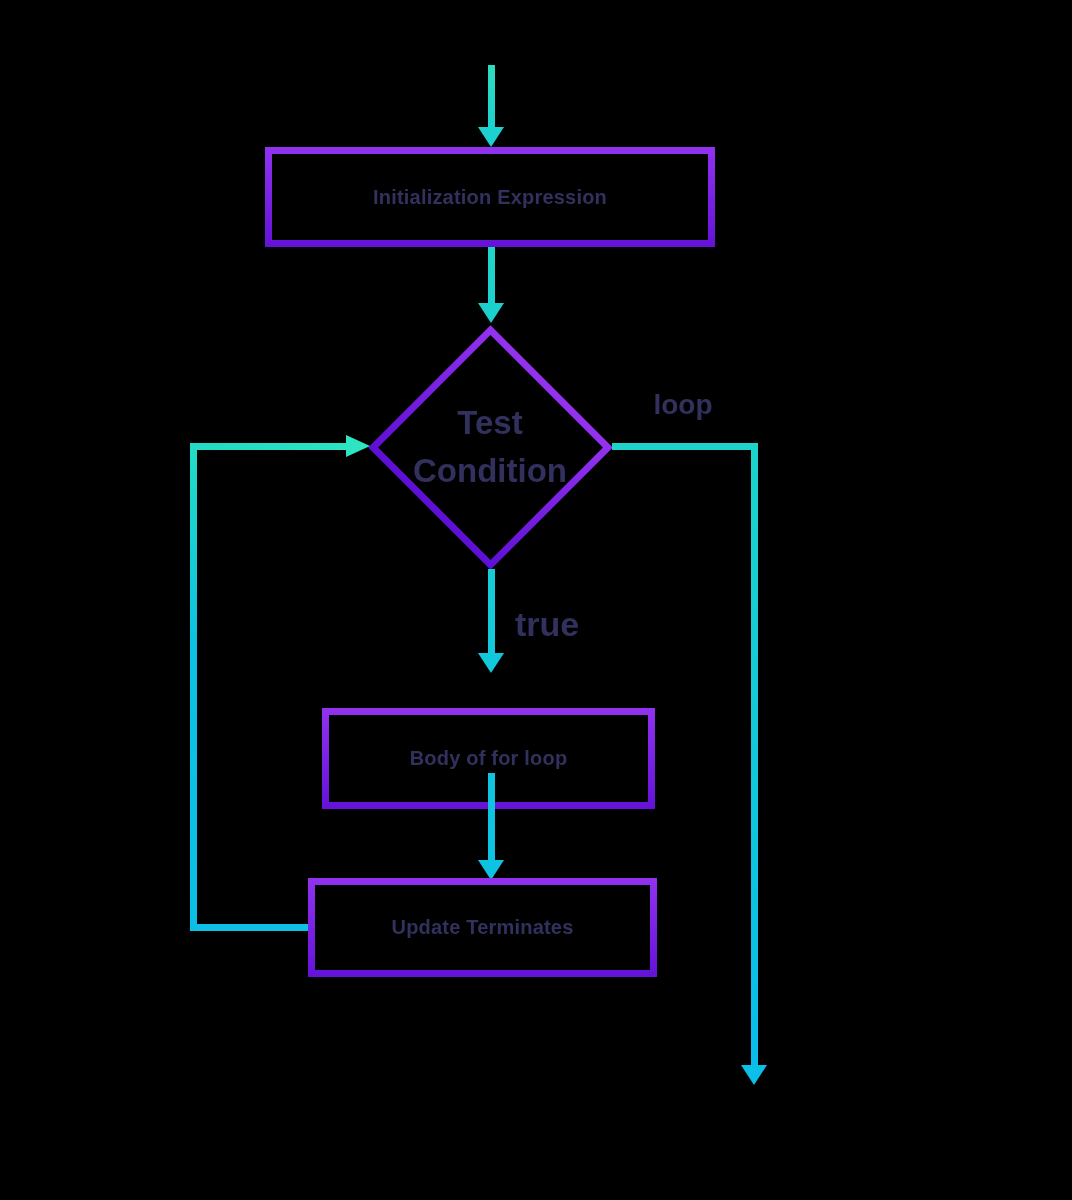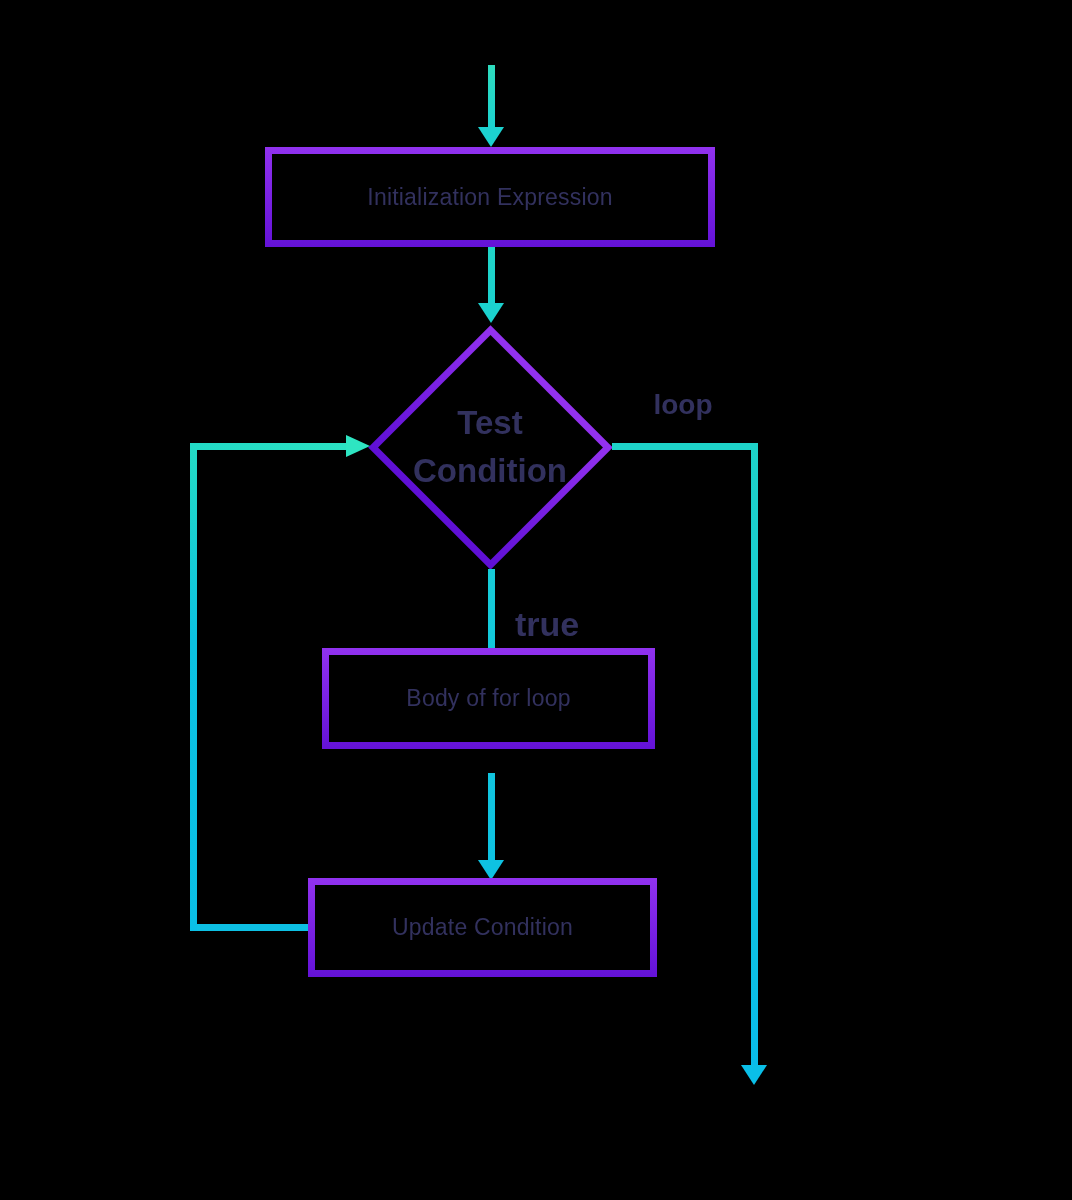--- a/index.html
+++ b/index.html
@@ -8,21 +8,21 @@
   }
   html,body{margin:0;padding:0;background:var(--bg);}
   .stage{
     position:relative;width:1072px;height:1200px;background:var(--bg);
     overflow:hidden;font-family:"Liberation Sans", sans-serif;
   }
   
   .pbox{position:absolute;padding:7px;display:flex;
     background:linear-gradient(180deg,var(--purple_light),var(--purple_dark));}
   .pbox .fill{flex:1;background:var(--bg);display:flex;align-items:center;justify-content:center;}
-  .node-label{color:var(--text);font-size:23px;font-weight:normal;letter-spacing:.2px;white-space:nowrap;}
+  .node-label{color:var(--text);font-size:20px;font-weight:bold;letter-spacing:.2px;white-space:nowrap;}
   
   .diamond{position:absolute;left:404px;top:361px;width:173px;height:173px;
     transform:rotate(45deg);background:linear-gradient(180deg,#9432F0,#5E0FD5);}
   .diamond .fill{position:absolute;inset:7px;background:var(--bg);}
   .diamond-label{position:absolute;left:410px;top:399px;width:160px;height:96px;
     display:flex;align-items:center;justify-content:center;text-align:center;
     color:var(--text);font-size:33px;font-weight:bold;line-height:48px;}
   
   .vline,.hline{position:absolute;}
   .vline{width:7px;} .hline{height:7px;}
@@ -76,32 +76,32 @@
 
   <div class="edge-label lbl-false">loop</div>
   <div class="hline line-false-h"></div>
   <div class="vline line-false-v"></div>
   <div class="arrow-down ah-terminate"></div>
 
   <div class="vline line-true"></div>
   <div class="edge-label lbl-true">true</div>
   <div class="arrow-down ah-true"></div>
 
-  <div class="pbox" style="left:322px;top:648px;width:319px;height:87px;">
+  <div class="pbox" style="left:322px;top:708px;width:319px;height:87px;">
     <div class="fill">
       <span class="node-label">Body of for loop</span>
     </div>
   </div>
 
   <div class="vline line-body-update"></div>
   <div class="arrow-down ah-body-update"></div>
 
   <div class="pbox" style="left:308px;top:878px;width:335px;height:85px;">
     <div class="fill">
-      <span class="node-label">Update Condition</span>
+      <span class="node-label">Update Terminates</span>
     </div>
   </div>
 
   <div class="hline line-loop-bottom"></div>
   <div class="vline line-loop-v"></div>
   <div class="hline line-loop-top"></div>
   <div class="arrow-right ah-loop"></div>
 
 </div>
 

